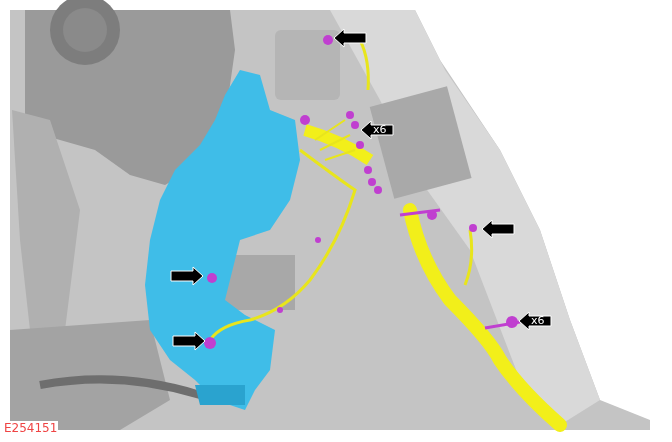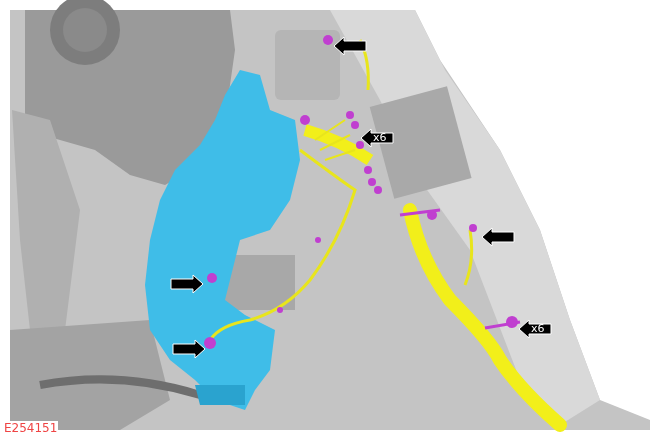--- a/index.html
+++ b/index.html
@@ -1,18 +1,18 @@
 <!DOCTYPE html>
 <html><head>
   <meta charset="utf-8">
   <style>
     html, body { margin: 0; padding: 0; background: #ffffff; }
     body { width: 672px; height: 442px; position: relative; overflow: hidden; font-family: "Liberation Sans", sans-serif; }
     #stage { position: absolute; left: 0; top: 0; width: 672px; height: 442px; }
-    .callout { position: absolute; display: flex; align-items: center; margin-top: 8px; }
+    .callout { position: absolute; display: flex; align-items: center; }
     .callout svg { display: block; }
     .qty { position: absolute; color: #fff; font-size: 11px; font-family: "DejaVu Sans", sans-serif; line-height: 1; }
     #figure-id { position: absolute; left: 3px; top: 421px; font-size: 12px; color: #ef4444; background: #fff; padding: 0 1px; font-family: "DejaVu Sans", sans-serif; }
   </style>
 </head>
 <body>
 
 <svg id="stage" width="672" height="442" viewBox="0 0 672 442" xmlns="http://www.w3.org/2000/svg">
 
   <polygon points="10,10 415,10 440,60 500,150 540,230 570,320 600,400 650,420 650,430 10,430" fill="#c4c4c4"></polygon>

